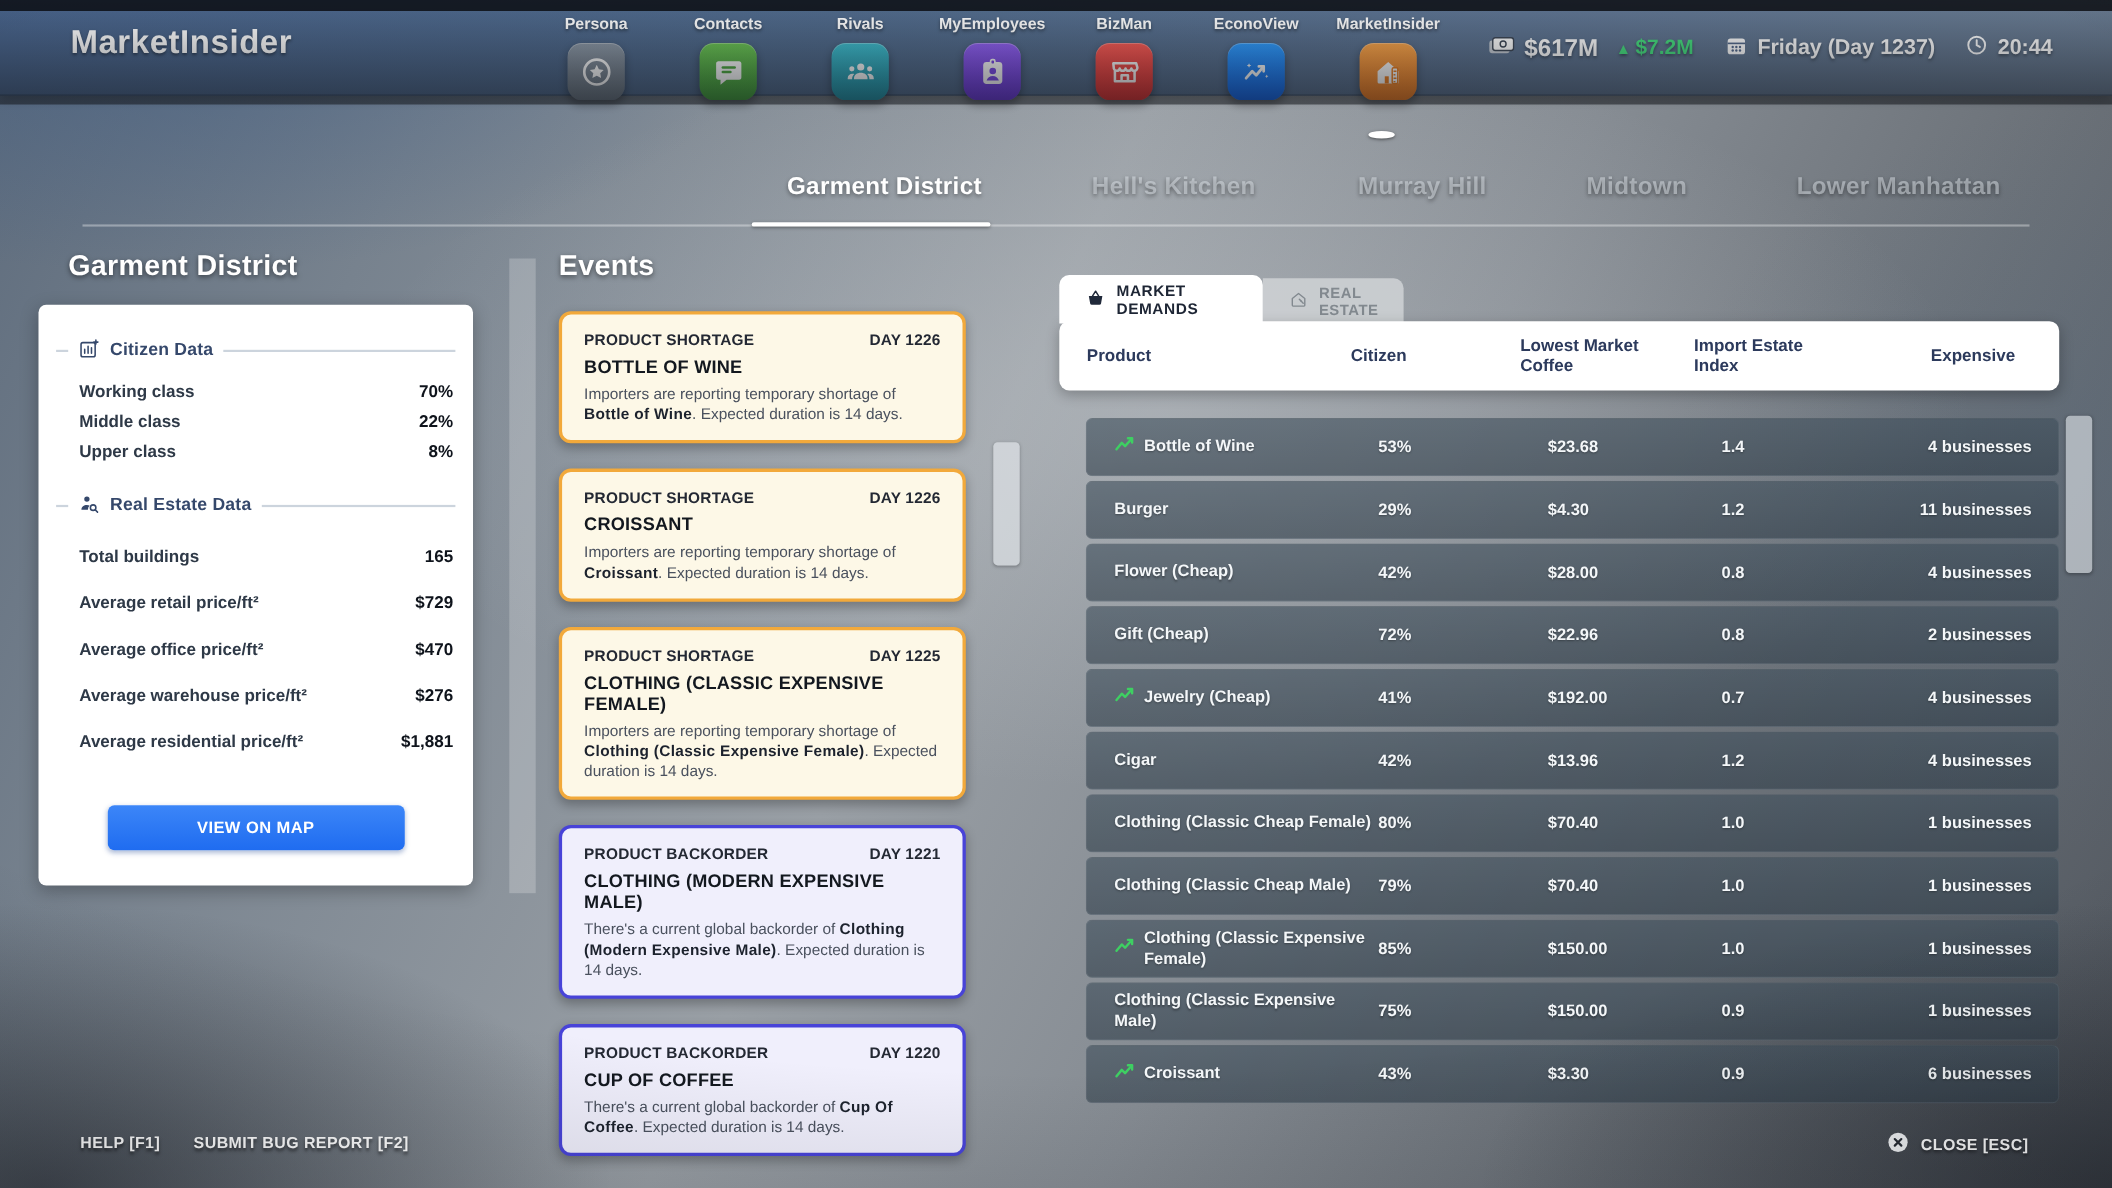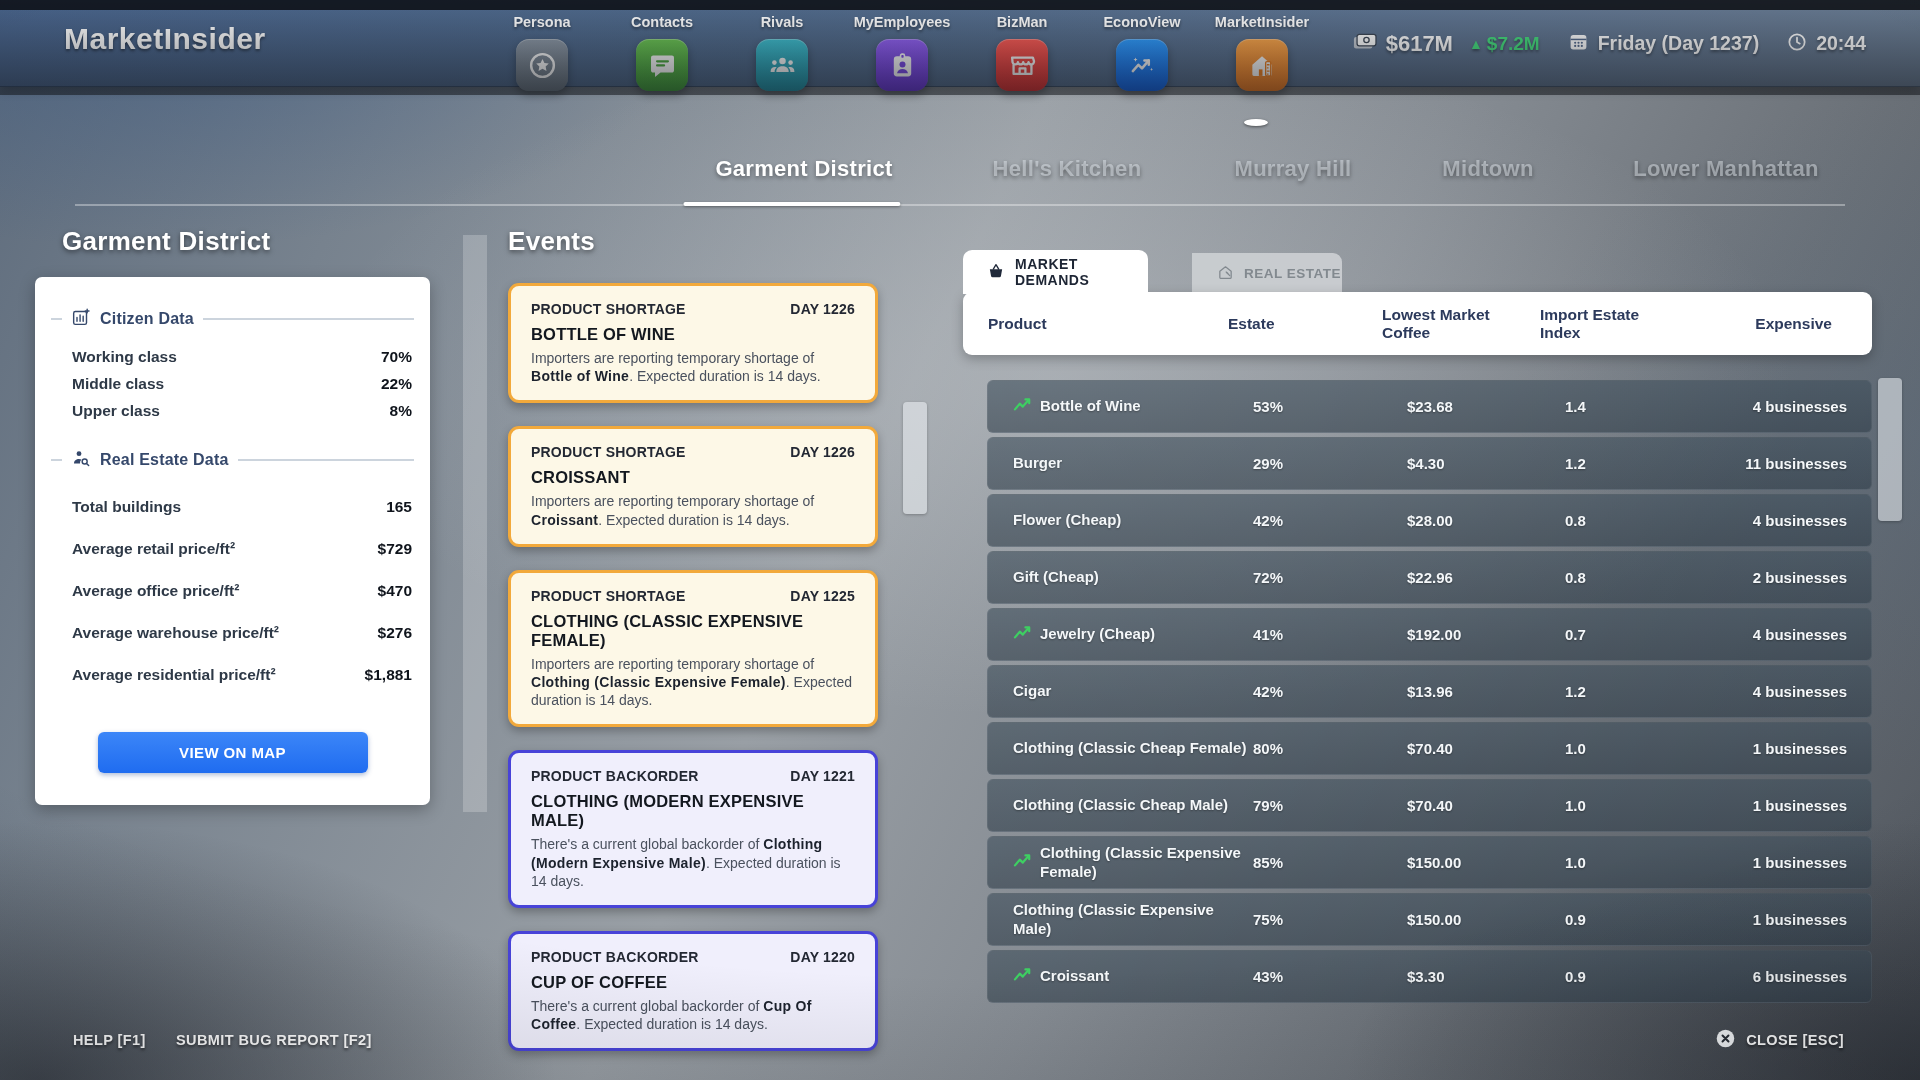--- a/index.html
+++ b/index.html
@@ -89,22 +89,22 @@
   .ecard-desc b { font-weight:700; color:#1c222d; letter-spacing:.3px; }
 
   
   .vdiv { width:1.5px; background:rgba(255,255,255,.22); }
   .sbar { width:7px; border-radius:4px; background:rgba(238,242,246,.55); box-shadow:0 1px 3px rgba(0,0,0,.25); cursor:pointer; }
 
   
   .mtab { display:flex; align-items:center; justify-content:center; gap:10px; cursor:pointer; }
   .mtab-active { left:963px; top:250px; width:185px; height:44px; background:#fff; border-radius:9px 9px 0 0; z-index:2;
     font-size:14px; font-weight:800; letter-spacing:.5px; color:#1d2534; }
-  .mtab-inactive { left:1148px; top:253px; width:150px; height:41px; background:rgba(204,207,211,.92); border-radius:0 9px 0 0;
-    z-index:1; font-size:13.5px; font-weight:800; letter-spacing:.5px; color:#82898f;margin-left:44px; }
+  .mtab-inactive { left:1148px; top:253px; width:128px; height:41px; background:rgba(204,207,211,.92); border-radius:0 9px 0 0;
+    z-index:1; font-size:13.5px; font-weight:800; letter-spacing:.5px; color:#82898f; }
   .mgrid { display:grid; grid-template-columns:240px 154px 158px 120px 1fr; align-items:center; padding:0 24px 0 25px; }
   .mheader { left:963px; top:292px; width:909px; height:63px; background:#fff; border-radius:9px;
     box-shadow:0 4px 12px rgba(0,0,0,.25); z-index:1;
     font-size:15.5px; font-weight:800; color:#2c3a5c; line-height:1.15; }
   .mheader .right { text-align:right; padding-right:16px; }
   .mrows { left:963px; top:380px; width:909px; }
   .mrow { height:53px; margin-bottom:4px; border-radius:6px;
     background:linear-gradient(rgba(62,78,91,.60), rgba(48,62,74,.60));
     border:1px solid rgba(255,255,255,.07);
     color:#f4f7f9; font-size:15px; font-weight:700; text-shadow:0 1px 2px rgba(0,0,0,.35); }
@@ -369,21 +369,21 @@
     <span><svg width="17" height="17" viewBox="0 0 24 24" fill="none" stroke="#82898f" stroke-width="1.8" stroke-linejoin="round">
           <path d="M4 10.4L12 4l8 6.4v8.8a1 1 0 01-1 1H5a1 1 0 01-1-1z"></path>
           <circle cx="14.8" cy="13.2" r="1.1" fill="#82898f" stroke="none"></circle>
           <path d="M13 11.4l5 5" stroke-linecap="round"></path>
         </svg></span>
     <span>REAL ESTATE</span>
   </div>
 
   <div class="abs mheader mgrid">
     <span>Product</span>
-    <span>Estate</span>
+    <span>Citizen</span>
     <span style="padding-right:30px;">Lowest Market Coffee</span>
     <span>Import Estate Index</span>
     <span class="right">Expensive</span>
   </div>
 
   <div class="abs mrows">
     <div class="mrow mgrid">
       <span class="pcell">
           <span class="trend"><svg viewBox="0 0 19 15" fill="none" stroke="#3ecf62" stroke-width="2.2" stroke-linecap="round" stroke-linejoin="round">
               <path d="M2 12.4L6.8 6.6l3 3L15.8 2.8"></path>

